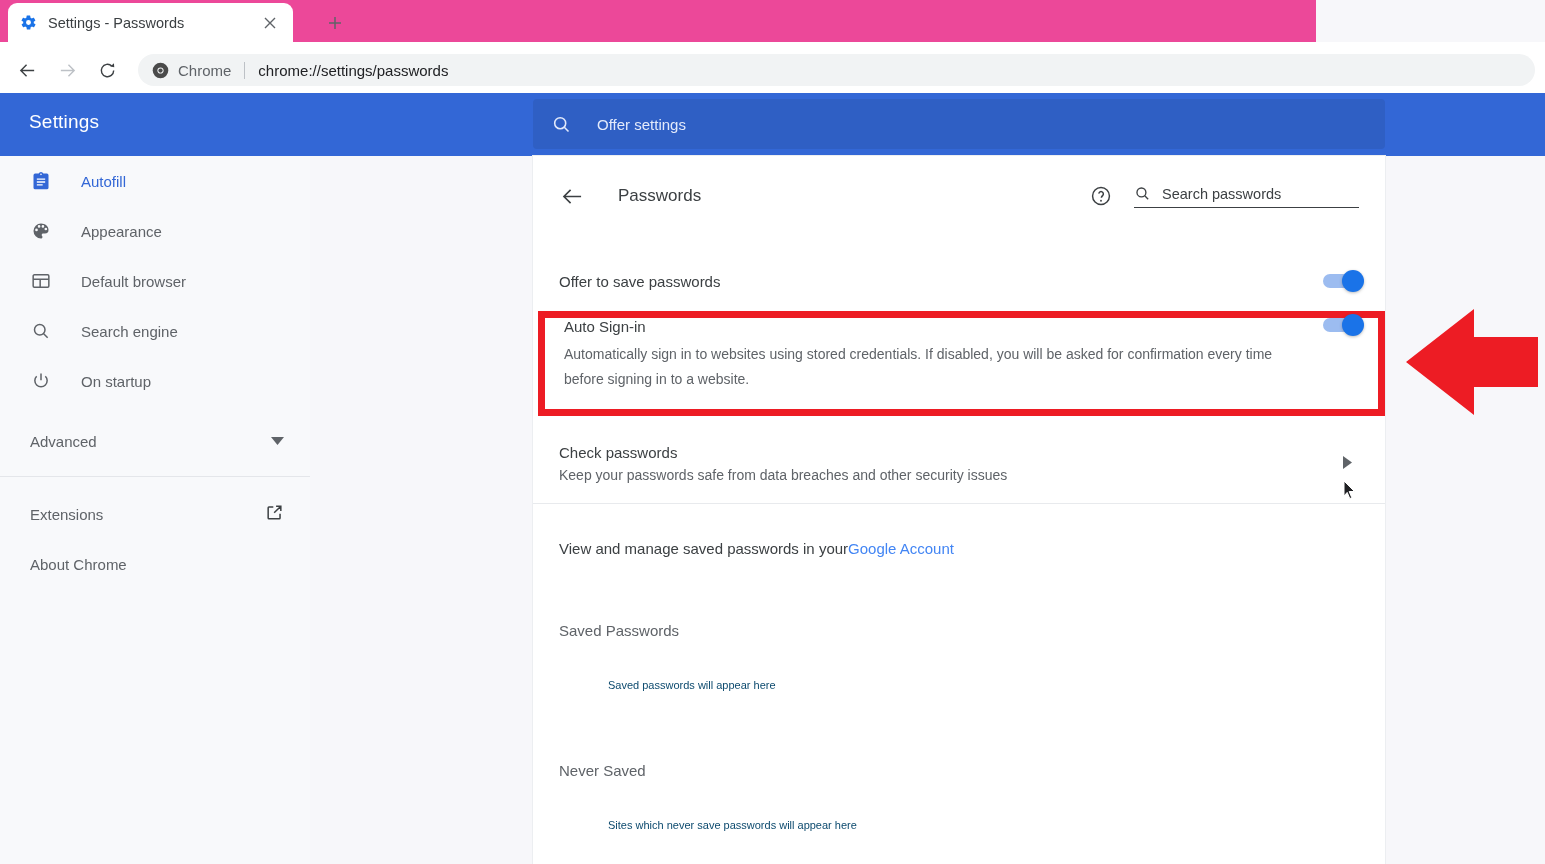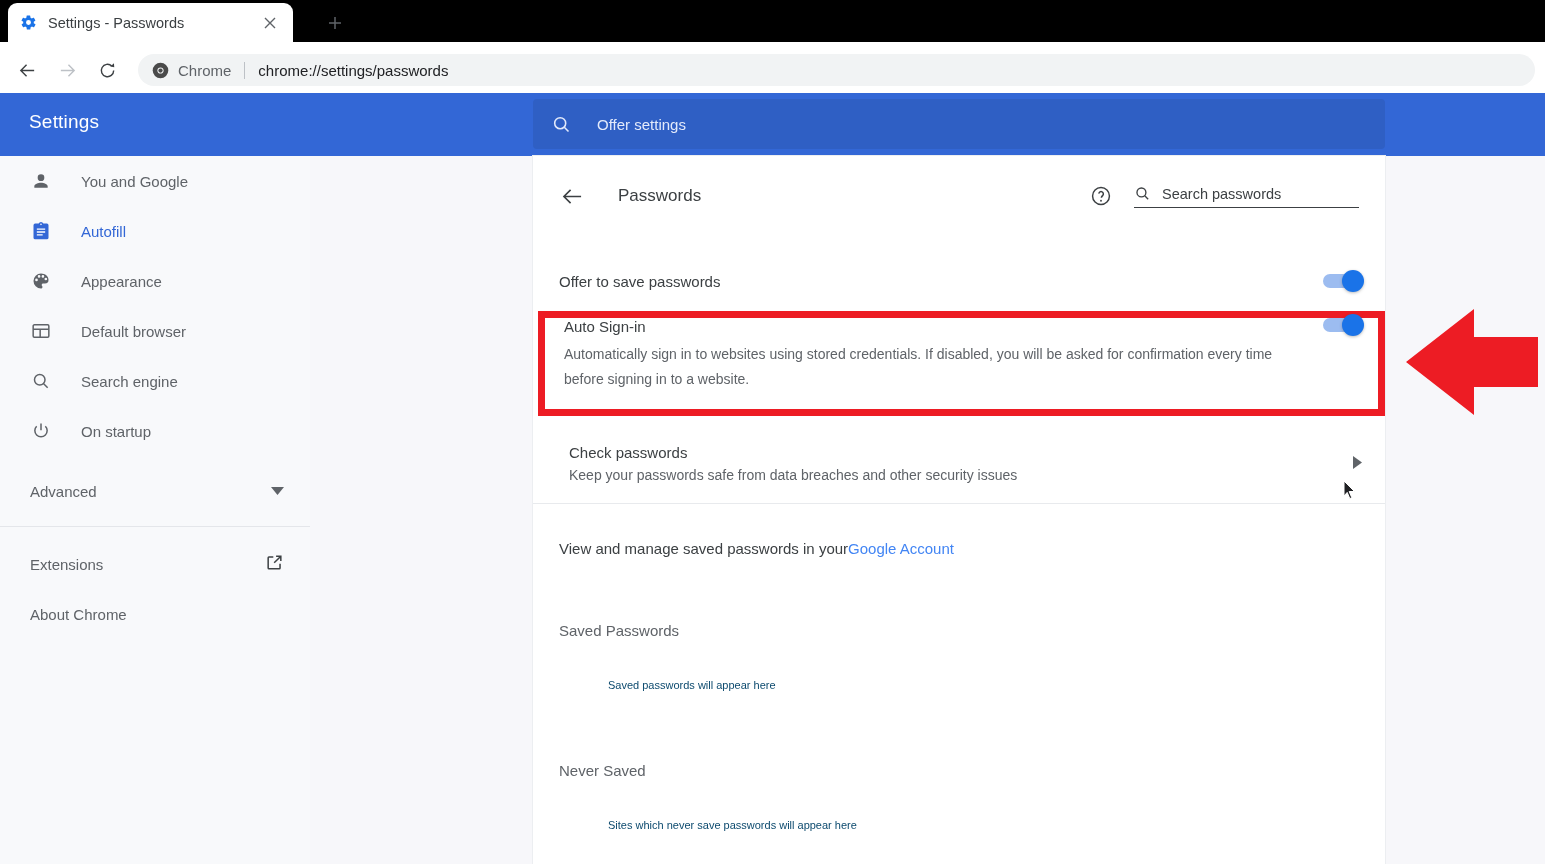--- a/index.html
+++ b/index.html
@@ -5,22 +5,22 @@
   * { margin:0; padding:0; box-sizing:border-box; }
   html, body {
     width:1545px; height:864px;
     background:#f7f7fa;
     font-family:"Liberation Sans", sans-serif;
     overflow:hidden;
   }
 
   
   .tabstrip{
-    position:absolute; left:0; top:0; width:1545px; height:42px;
-    background:#000000;
+    position:absolute; left:0; top:0; width:1316px; height:42px;
+    background:#ec4899;
   }
   .tab{
     position:absolute; left:8px; top:3px; width:285px; height:39px;
     background:#fff; border-radius:9px 9px 0 0;
     display:flex; align-items:center; padding:0 12px;
   }
   .tab-favicon{ width:17px; height:17px; flex:0 0 auto; margin-right:11px; }
   .tab-title{
     flex:1 1 auto; font-size:14.5px; color:#3c4043;
     white-space:nowrap; overflow:hidden; text-overflow:ellipsis;
@@ -143,21 +143,21 @@
   }
   .autosignin{
     position:absolute; left:0; top:0; width:100%; height:100%;
     display:flex; align-items:flex-start; padding:0 19px 0 19px;
   }
   .autosignin-texts{ flex:1 1 auto; padding-right:30px; }
   .autosignin-title{ font-size:15px; color:#3c4043; margin-bottom:7px; }
   .autosignin-desc{ font-size:14px; color:#5f6368; line-height:1.78; }
 
   .row-check{
-    position:absolute; left:10px; top:268px; width:852px; height:78px;
+    position:absolute; left:0; top:268px; width:852px; height:78px;
     display:flex; align-items:center; padding:0 26px;
   }
   .check-texts{ flex:1 1 auto; }
   .check-title{ font-size:15px; color:#3c4043; margin-bottom:6px; }
   .check-desc{ font-size:14px; color:#5f6368; }
   .chevron{ width:16px; height:16px; flex:0 0 auto; }
 
   .divider-full{
     position:absolute; left:0; top:347px; width:852px; height:1px; background:#e8eaed;
   }
@@ -239,28 +239,20 @@
 <div class="search-settings">
   <svg class="search-settings-icon" viewBox="0 0 24 24">
     <circle cx="10.5" cy="10.5" r="6.3" fill="none" stroke="#e3eafb" stroke-width="1.8"></circle>
     <path stroke="#e3eafb" stroke-width="1.8" d="M15.2 15.2L20 20"></path>
   </svg>
   <span class="search-settings-text">Offer settings</span>
 </div>
 
 <div class="sidebar">
 
-  <div class="nav-item">
-    <span class="ico">
-      <svg width="20" height="20" viewBox="0 0 24 24">
-          <path fill="#5f6368" d="M12 12a4 4 0 100-8 4 4 0 000 8zm0 2c-3.3 0-8 1.7-8 4v2h16v-2c0-2.3-4.7-4-8-4z"></path>
-        </svg>
-    </span>
-    <span class="lbl">You and Google</span>
-  </div>
 
   <div class="nav-item active">
     <span class="ico">
       <svg width="20" height="20" viewBox="0 0 24 24">
         <path fill="#3367d6" d="M19 3h-4.2a3 3 0 00-5.6 0H5a2 2 0 00-2 2v15a2 2 0 002 2h14a2 2 0 002-2V5a2 2 0 00-2-2zm-7 0a1 1 0 110 2 1 1 0 010-2z"></path>
         <path fill="#fff" d="M7 9h10v1.6H7zm0 3.4h10V14H7zm0 3.4h7v1.6H7z"></path>
       </svg>
     </span>
     <span class="lbl">Autofill</span>
   </div>

